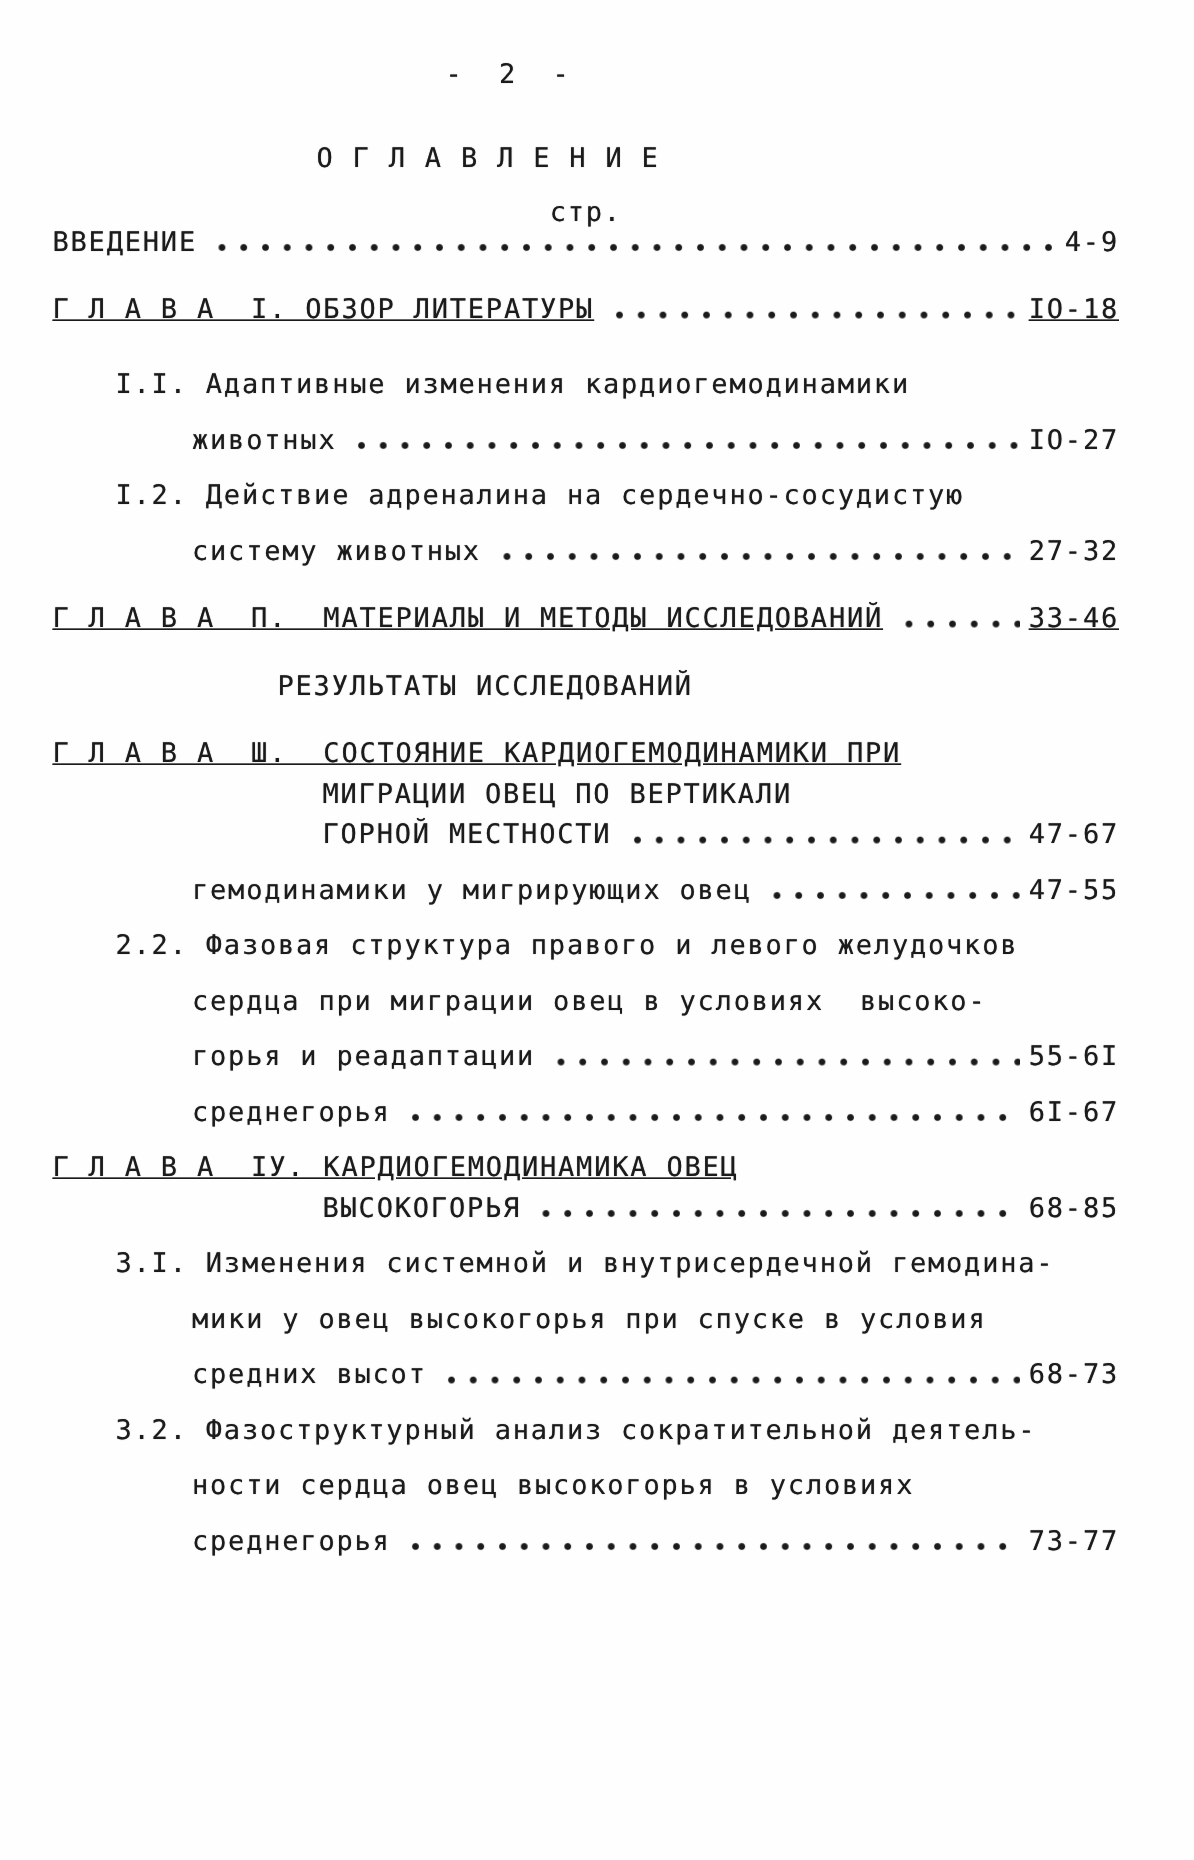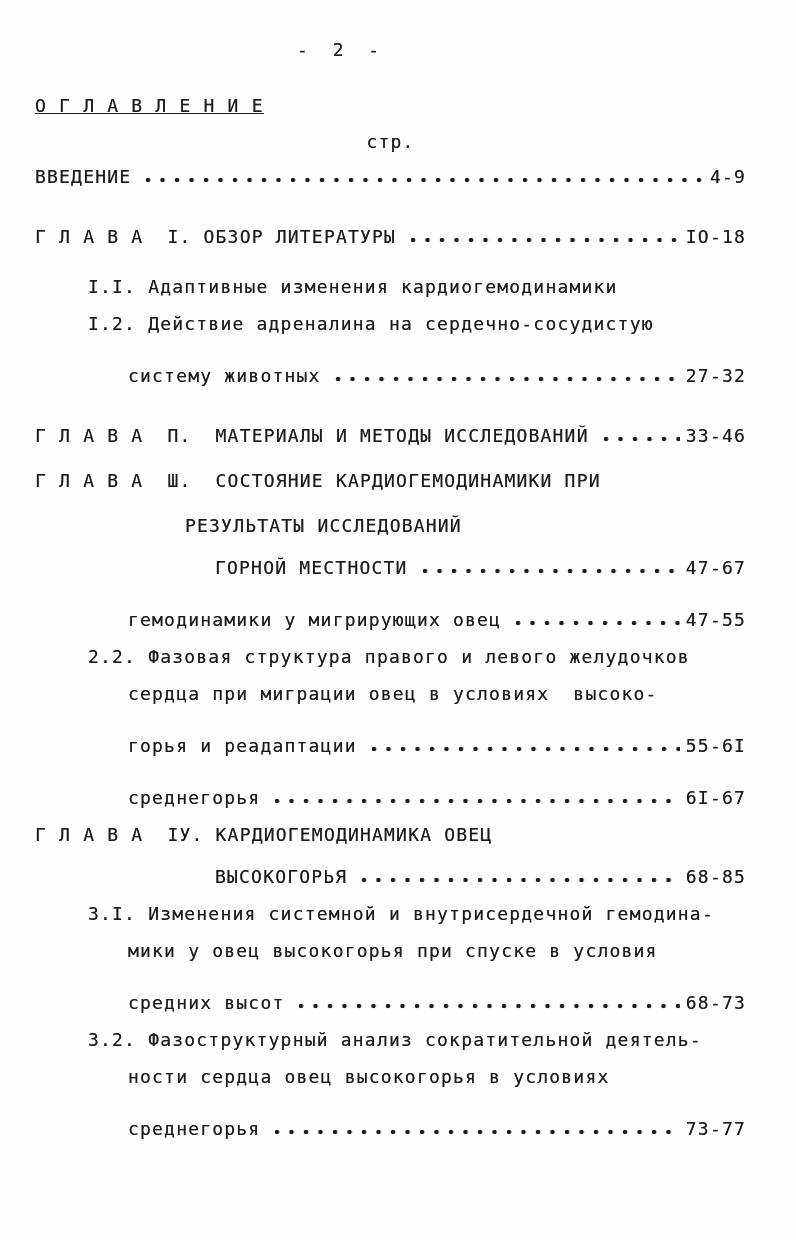--- a/index.html
+++ b/index.html
@@ -25,23 +25,23 @@
     box-sizing: border-box;
   }
   .pagehead {
     margin-top: 40px;
     margin-left: 262px;
     letter-spacing: 7px;
     white-space: pre;
   }
   .doctitle {
     margin-top: 36px;
+    margin-left: 176px;
     white-space: pre;
     letter-spacing: 1.2px;
-    text-decoration: underline;
   }
   .colhead {
     margin-top: 16px;
     text-align: center;
     letter-spacing: 1.2px;
   }
   .row {
     display: flex;
     align-items: baseline;
     letter-spacing: 1.2px;
@@ -51,25 +51,25 @@
     flex: 1;
     min-width: 24px;
     height: 15px;
     margin: 0 6px 0 12px;
     align-self: flex-end;
     margin-bottom: 2px;
     background-image: radial-gradient(circle at 5px 10px, #1b1b1b 1.9px, rgba(0,0,0,0) 2.6px);
     background-size: 14.5px 15px;
     background-repeat: repeat-x;
   }
-  .pages { white-space: pre; margin-top: 15px; }
+  .pages { white-space: pre; }
   
   .kind-entry   { margin-left: 0; }
-  .kind-chapter { margin-left: 0; }
-  .kind-sub     { margin-left: 53px; align-items: center; }
+  .kind-chapter { margin-left: 0; text-decoration: underline; }
+  .kind-sub     { margin-left: 42px; align-items: center; }
   .kind-cont    { margin-left: 93px; }
   .kind-chcont  { margin-left: 180px; }
   .kind-results { margin-left: 150px; }
   
   .gap-none   { margin-top: 0; }
   .gap-tight  { margin-top: 7px; }
   .gap-normal { margin-top: 17px; }
   .gap-large  { margin-top: 25px; }
   .gap-xlarge { margin-top: 30px; }
 </style>
@@ -88,38 +88,46 @@
           <span class="pages">4-9</span>
         </div>
         <div class="row kind-chapter gap-large">
           <span class="rtext">Г Л А В А  I. ОБЗОР ЛИТЕРАТУРЫ</span>
           <span class="dots"></span>
           <span class="pages">IO-18</span>
         </div>
         <div class="row kind-sub gap-xlarge">
           <span class="rtext">I.I. Адаптивные изменения кардиогемодинамики</span>
         </div>
+        <div class="row kind-cont gap-normal">
+          <span class="rtext">животных</span>
+          <span class="dots"></span>
+          <span class="pages">IO-27</span>
+        </div>
         <div class="row kind-sub gap-normal">
           <span class="rtext">I.2. Действие адреналина на сердечно-сосудистую</span>
         </div>
         <div class="row kind-cont gap-normal">
           <span class="rtext">систему животных</span>
           <span class="dots"></span>
           <span class="pages">27-32</span>
         </div>
         <div class="row kind-chapter gap-large">
           <span class="rtext">Г Л А В А  П.  МАТЕРИАЛЫ И МЕТОДЫ ИССЛЕДОВАНИЙ</span>
           <span class="dots"></span>
           <span class="pages">33-46</span>
         </div>
+        <div class="row kind-results gap-large">
+          <span class="rtext">РЕЗУЛЬТАТЫ ИССЛЕДОВАНИЙ</span>
+        </div>
         <div class="row kind-chapter gap-large">
           <span class="rtext">Г Л А В А  Ш.  СОСТОЯНИЕ КАРДИОГЕМОДИНАМИКИ ПРИ</span>
         </div>
-        <div class="row kind-results gap-large">
-          <span class="rtext">РЕЗУЛЬТАТЫ ИССЛЕДОВАНИЙ</span>
+        <div class="row kind-chcont gap-tight">
+          <span class="rtext">МИГРАЦИИ ОВЕЦ ПО ВЕРТИКАЛИ</span>
         </div>
         <div class="row kind-chcont gap-tight">
           <span class="rtext">ГОРНОЙ МЕСТНОСТИ</span>
           <span class="dots"></span>
           <span class="pages">47-67</span>
         </div>
         <div class="row kind-cont gap-normal">
           <span class="rtext">гемодинамики у мигрирующих овец</span>
           <span class="dots"></span>
           <span class="pages">47-55</span>

